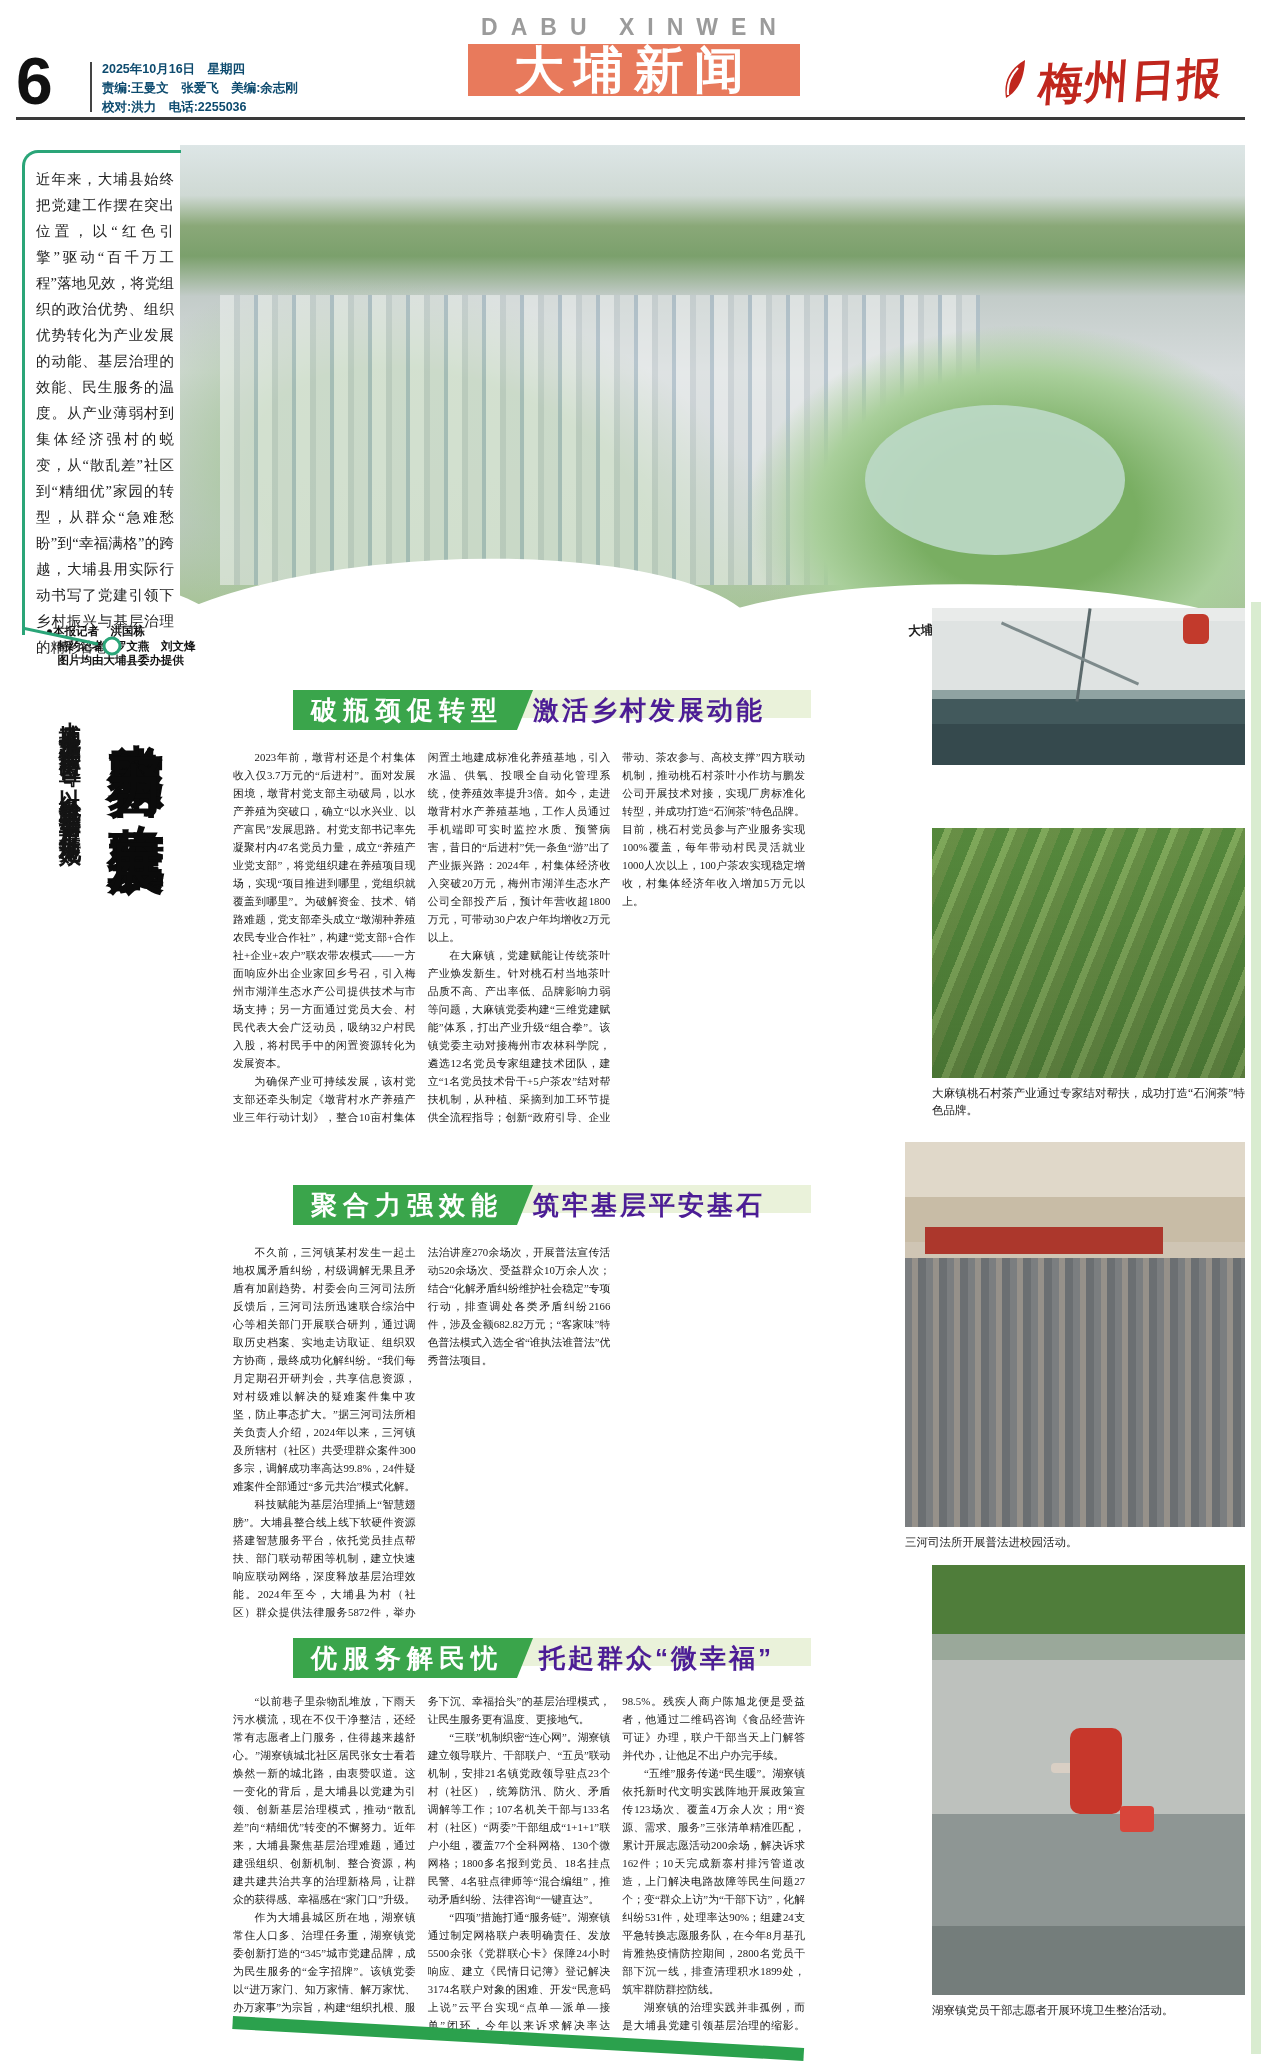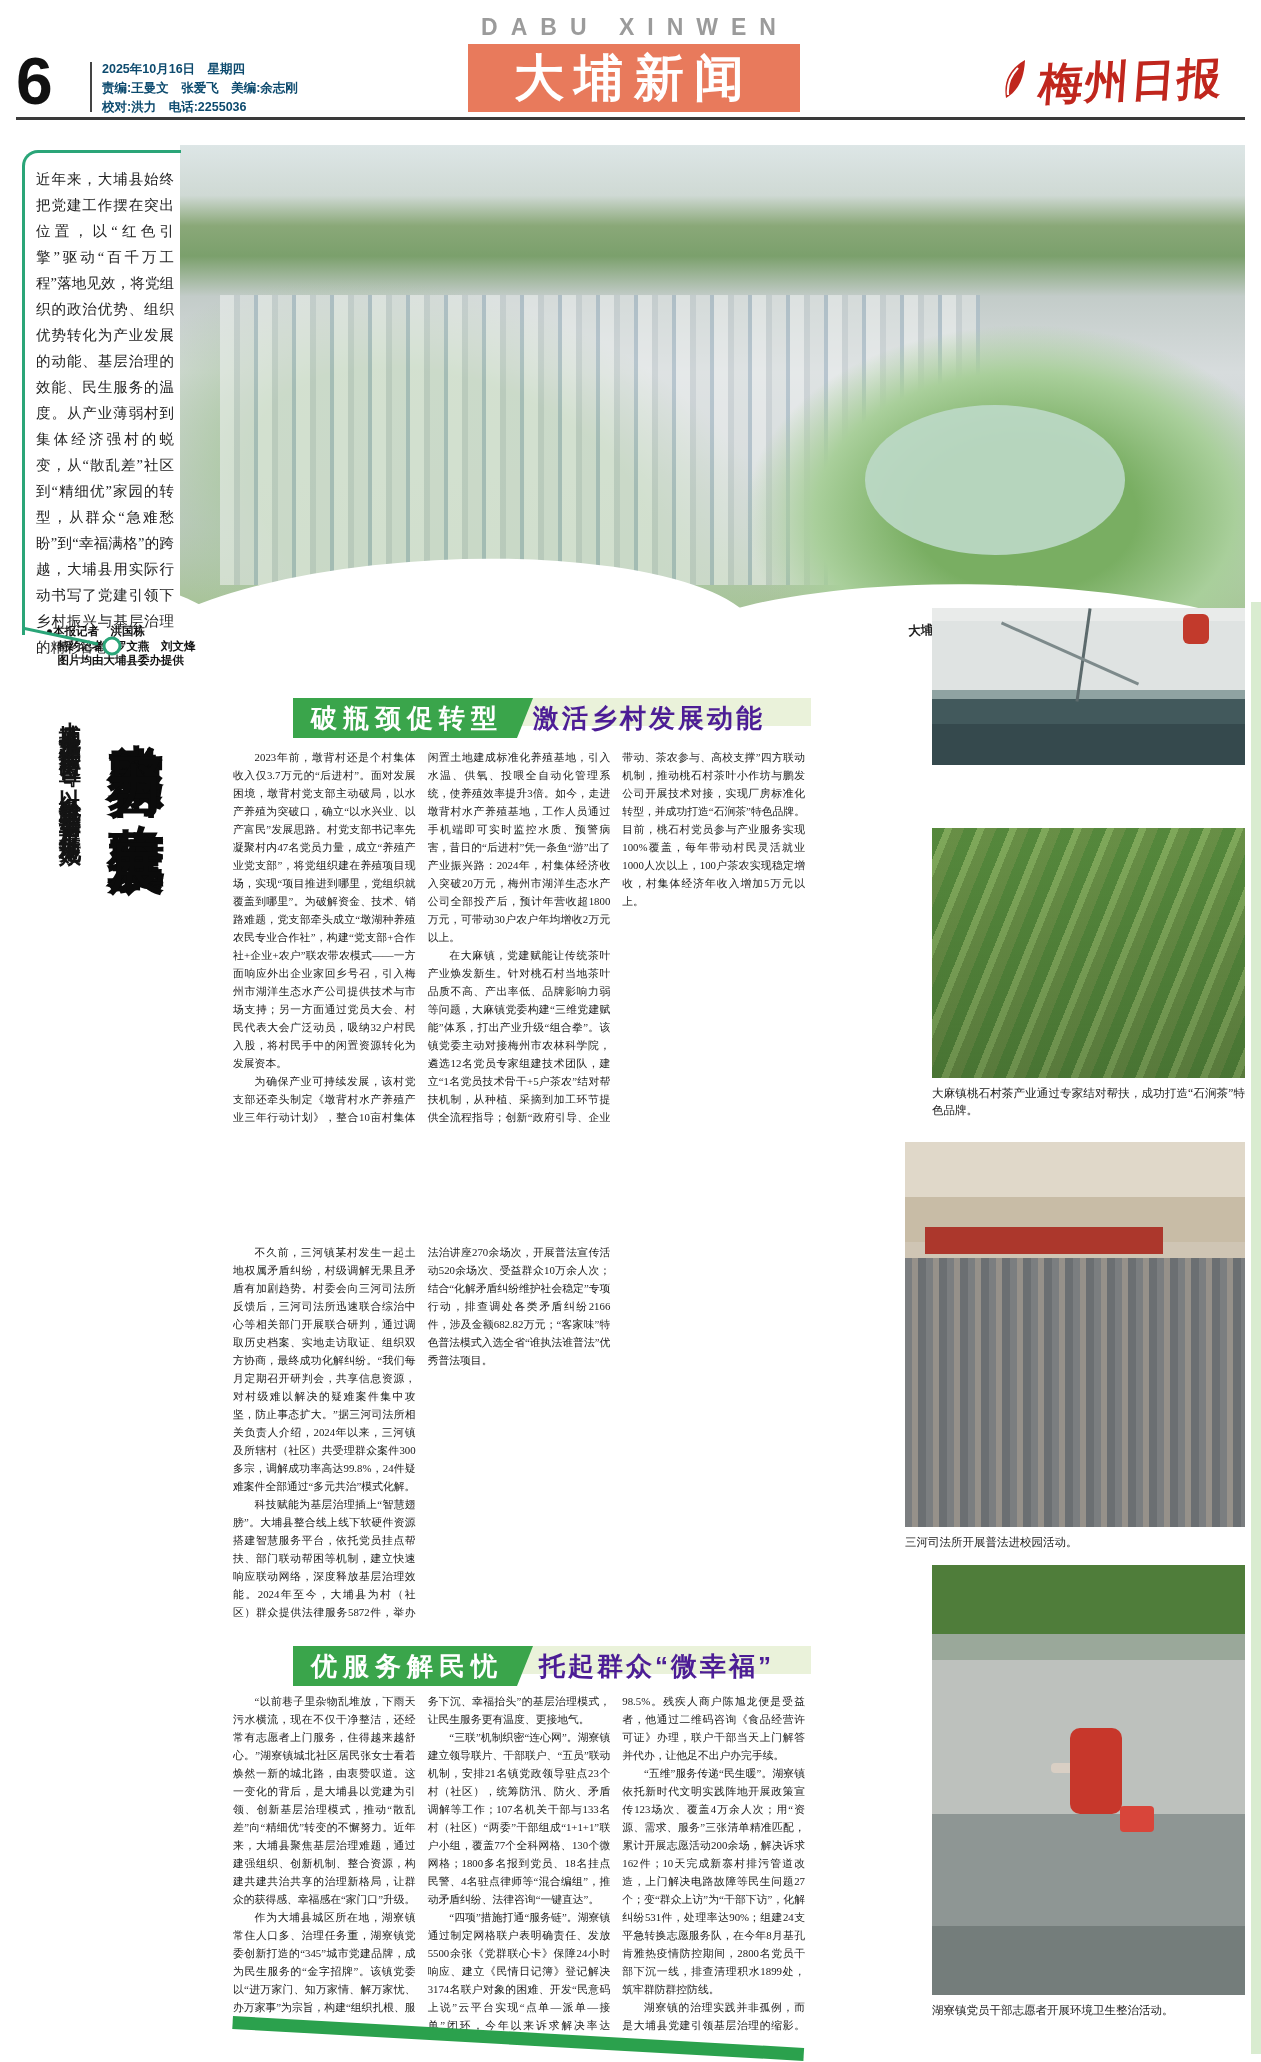--- a/index.html
+++ b/index.html
@@ -3,21 +3,21 @@
 <meta charset="utf-8">
 <style>
   html,body{margin:0;padding:0;background:#ffffff;}
   #page{position:relative;width:1261px;height:2062px;background:#ffffff;overflow:hidden;
         font-family:"Liberation Serif",serif;color:#1a1a1a;}
   .abs{position:absolute;}
 
   
   .kicker{left:420px;top:14px;width:430px;text-align:center;font-family:"Liberation Sans",sans-serif;
           font-size:23px;font-weight:bold;letter-spacing:13px;color:#9b9b9b;}
-  .mast-box{left:468px;top:44px;width:332px;height:68px;background:#e87a5c;display:flex;
+  .mast-box{left:468px;top:44px;width:332px;height:52px;background:#e87a5c;display:flex;
             align-items:center;justify-content:center;}
   .mast-box span{color:#fff;font-size:50px;font-weight:900;letter-spacing:10px;font-family:"Liberation Sans",sans-serif;}
   .pagenum{left:16px;top:48px;width:62px;font-family:"Liberation Sans",sans-serif;
            font-size:66px;font-weight:bold;color:#111;line-height:66px;}
   .head-vline{left:90px;top:62px;width:2px;height:50px;background:#444;}
   .head-info{left:102px;top:60px;width:300px;font-family:"Liberation Sans",sans-serif;
              font-size:12.5px;color:#0c4a6e;line-height:19px;font-weight:600;}
   .brand{left:995px;top:52px;width:260px;display:flex;align-items:center;}
   .brand-text{color:#c0261d;font-size:44px;font-weight:900;transform:skewX(-6deg) rotate(-2deg);
               font-family:"Liberation Serif",serif;letter-spacing:2px;}
@@ -51,21 +51,21 @@
   .credits{left:46px;top:624px;width:150px;font-size:11.5px;line-height:14.5px;font-weight:bold;color:#111;}
   .flourish{left:22px;top:620px;}
 
   
   .headline-main{left:94px;top:698px;height:884px;writing-mode:vertical-rl;font-size:57px;
                  font-weight:900;color:#0b0b0b;letter-spacing:3px;line-height:84px;}
   .headline-sub{left:50px;top:704px;height:876px;writing-mode:vertical-rl;font-size:22px;
                 font-weight:600;color:#141414;letter-spacing:3px;line-height:40px;}
 
   
-  .sec-header{width:572px;height:28px;margin-top:8px;}
+  .sec-header{width:572px;height:28px;}
   .sec-band{position:absolute;left:60px;right:-6px;top:0;bottom:0;background:#eaf2da;}
   .sec-tag{position:absolute;left:60px;top:0;height:40px;background:#3aa54b;color:#fff;
            font-weight:900;font-size:26px;line-height:40px;letter-spacing:6px;padding:0 30px 0 18px;
            clip-path:polygon(0 0,100% 0,calc(100% - 16px) 100%,0 100%);
            font-family:"Liberation Sans",sans-serif;}
   .sec-title{position:absolute;left:300px;top:0;height:40px;line-height:40px;color:#4c1d95;
              font-weight:900;font-size:26px;letter-spacing:3px;font-family:"Liberation Sans",sans-serif;}
   .sec-title.wide{left:306px;}
   .article{width:572px;column-count:3;column-gap:12px;font-size:10.8px;line-height:18px;
            text-align:justify;color:#191919;overflow:hidden;column-fill:auto;}
@@ -164,20 +164,25 @@
     <div class="sec-tag">破瓶颈促转型</div>
     <div class="sec-title">激活乡村发展动能</div>
   </div>
   <div class="abs article" style="left:233px;top:748px;height:392px;">
     <p>2023年前，墩背村还是个村集体收入仅3.7万元的“后进村”。面对发展困境，墩背村党支部主动破局，以水产养殖为突破口，确立“以水兴业、以产富民”发展思路。村党支部书记率先凝聚村内47名党员力量，成立“养殖产业党支部”，将党组织建在养殖项目现场，实现“项目推进到哪里，党组织就覆盖到哪里”。为破解资金、技术、销路难题，党支部牵头成立“墩湖种养殖农民专业合作社”，构建“党支部+合作社+企业+农户”联农带农模式——一方面响应外出企业家回乡号召，引入梅州市湖洋生态水产公司提供技术与市场支持；另一方面通过党员大会、村民代表大会广泛动员，吸纳32户村民入股，将村民手中的闲置资源转化为发展资本。</p>
     <p>为确保产业可持续发展，该村党支部还牵头制定《墩背村水产养殖产业三年行动计划》，整合10亩村集体闲置土地建成标准化养殖基地，引入水温、供氧、投喂全自动化管理系统，使养殖效率提升3倍。如今，走进墩背村水产养殖基地，工作人员通过手机端即可实时监控水质、预警病害，昔日的“后进村”凭一条鱼“游”出了产业振兴路：2024年，村集体经济收入突破20万元，梅州市湖洋生态水产公司全部投产后，预计年营收超1800万元，可带动30户农户年均增收2万元以上。</p>
     <p>在大麻镇，党建赋能让传统茶叶产业焕发新生。针对桃石村当地茶叶品质不高、产出率低、品牌影响力弱等问题，大麻镇党委构建“三维党建赋能”体系，打出产业升级“组合拳”。该镇党委主动对接梅州市农林科学院，遴选12名党员专家组建技术团队，建立“1名党员技术骨干+5户茶农”结对帮扶机制，从种植、采摘到加工环节提供全流程指导；创新“政府引导、企业带动、茶农参与、高校支撑”四方联动机制，推动桃石村茶叶小作坊与鹏发公司开展技术对接，实现厂房标准化转型，并成功打造“石涧茶”特色品牌。目前，桃石村党员参与产业服务实现100%覆盖，每年带动村民灵活就业1000人次以上，100户茶农实现稳定增收，村集体经济年收入增加5万元以上。</p>
 
   </div>
 
+  <div class="abs sec-header" style="left:233px;top:1185px;">
+    <div class="sec-band"></div>
+    <div class="sec-tag">聚合力强效能</div>
+    <div class="sec-title">筑牢基层平安基石</div>
+  </div>
   <div class="abs article" style="left:233px;top:1243px;height:380px;">
     <p>不久前，三河镇某村发生一起土地权属矛盾纠纷，村级调解无果且矛盾有加剧趋势。村委会向三河司法所反馈后，三河司法所迅速联合综治中心等相关部门开展联合研判，通过调取历史档案、实地走访取证、组织双方协商，最终成功化解纠纷。“我们每月定期召开研判会，共享信息资源，对村级难以解决的疑难案件集中攻坚，防止事态扩大。”据三河司法所相关负责人介绍，2024年以来，三河镇及所辖村（社区）共受理群众案件300多宗，调解成功率高达99.8%，24件疑难案件全部通过“多元共治”模式化解。</p>
     <p>科技赋能为基层治理插上“智慧翅膀”。大埔县整合线上线下软硬件资源搭建智慧服务平台，依托党员挂点帮扶、部门联动帮困等机制，建立快速响应联动网络，深度释放基层治理效能。2024年至今，大埔县为村（社区）群众提供法律服务5872件，举办法治讲座270余场次，开展普法宣传活动520余场次、受益群众10万余人次；结合“化解矛盾纠纷维护社会稳定”专项行动，排查调处各类矛盾纠纷2166件，涉及金额682.82万元；“客家味”特色普法模式入选全省“谁执法谁普法”优秀普法项目。</p>
   </div>
 
   <div class="abs sec-header" style="left:233px;top:1638px;">
     <div class="sec-band"></div>
     <div class="sec-tag">优服务解民忧</div>
     <div class="sec-title wide">托起群众“微幸福”</div>
   </div>

